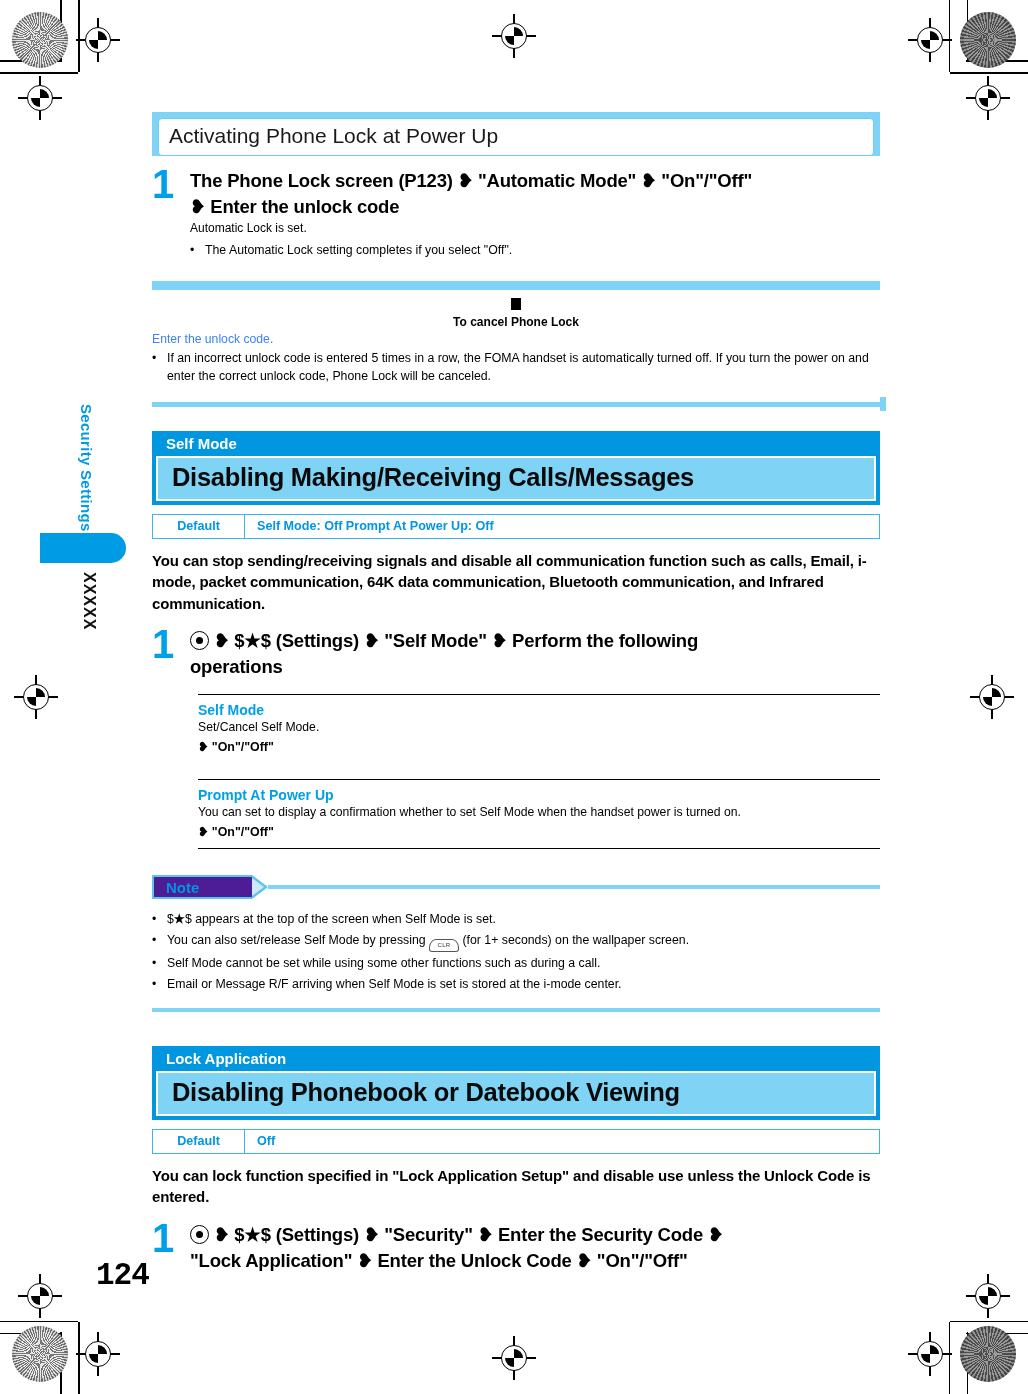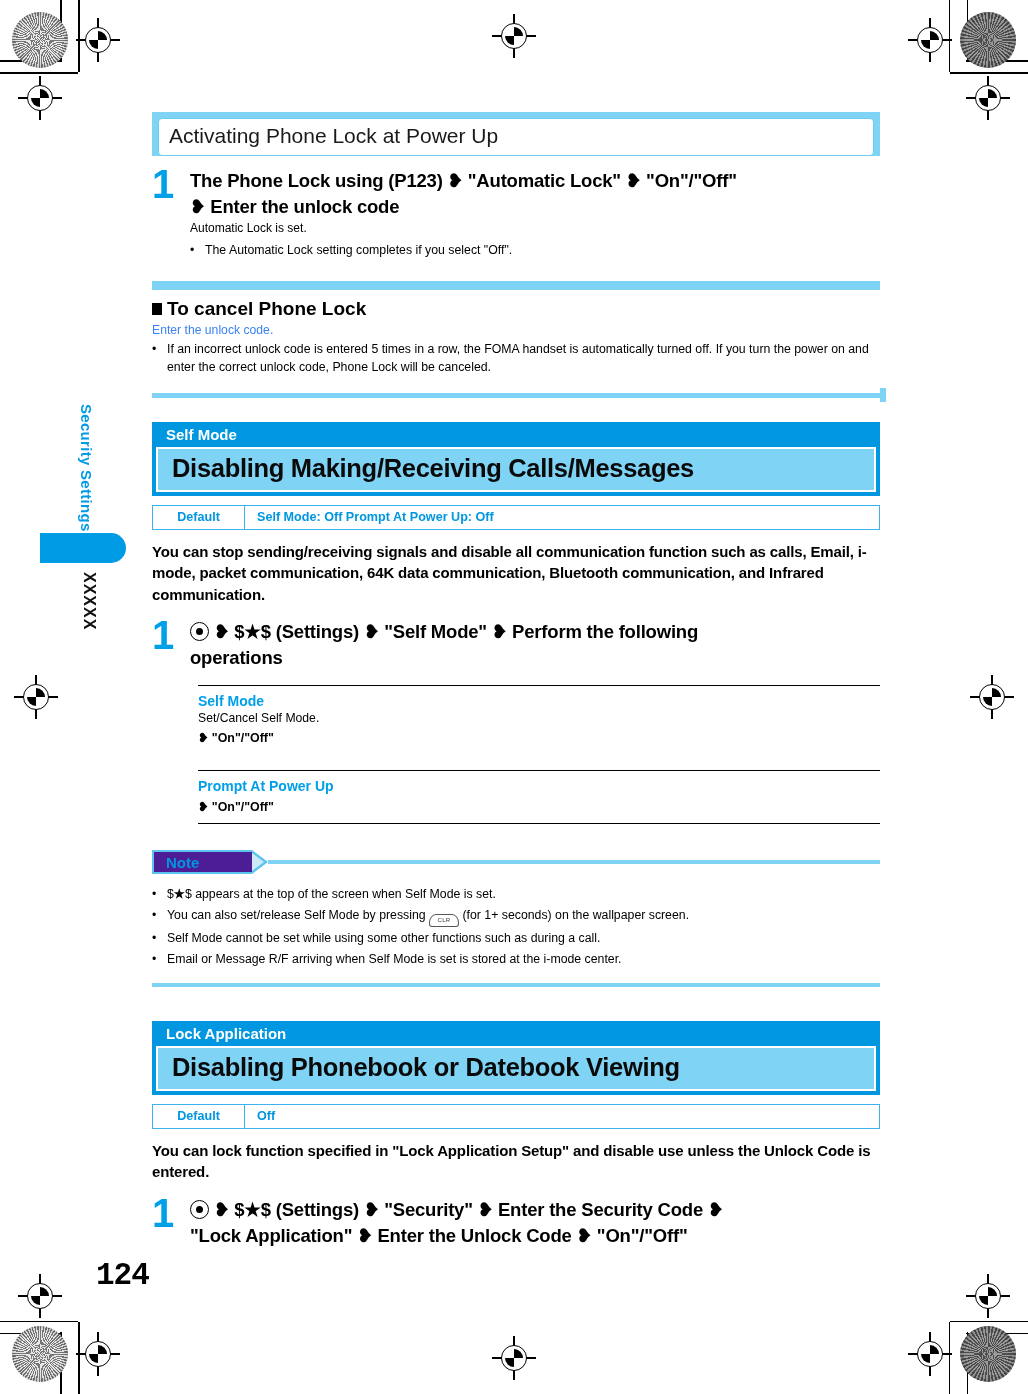--- a/index.html
+++ b/index.html
@@ -110,22 +110,22 @@
   .rule-thin  { height:5px; background:#7FD3F5; }
   .rule-shadowed { position:relative; }
   .rule-shadowed:after {
     content:""; position:absolute; right:-6px; top:-5px;
     width:6px; height:14px; background:#7FD3F5;
   }
 
   
   .subsec { margin-top:8px; }
   .subsec-title {
-    font-size:19px; font-weight:bold; color:#000;
-    display:flex; align-items:center; gap:5px;
+    font-size:12px; font-weight:bold; color:#000;
+    display:flex; align-items:center; gap:5px;flex-direction:column;
   }
   .sq { width:10px; height:12px; background:#000; display:inline-block; }
   .subsec-text { font-size:12.2px; margin-top:3px; color:#3b82f6; }
 
   
   .sec { margin-top:0; }
   .sec-kicker {
     background:#0096E0;
     color:#ffffff; font-weight:bold; font-size:15px;
     padding:4px 0 4px 14px;
@@ -322,21 +322,21 @@
 <div class="col">
 
   <section>
     <div class="topband">
       <div class="topband-box">Activating Phone Lock at Power Up</div>
     </div>
 
     <div class="step">
       <div class="step-num">1</div>
       <div class="step-body">
-        <div class="step-head">The Phone Lock using (P123) ❥ "Automatic Lock" ❥ "On"/"Off"</div>
+        <div class="step-head">The Phone Lock screen (P123) ❥ "Automatic Mode" ❥ "On"/"Off"</div>
         <div class="step-head">❥ Enter the unlock code</div>
         <div class="step-sub">Automatic Lock is set.</div>
         <div class="step-bullets">
           <div class="bullet">
             <span class="b-dot">•</span>
             <span class="b-txt">The Automatic Lock setting completes if you select "Off".</span>
           </div>
         </div>
       </div>
     </div>
@@ -386,20 +386,21 @@
     </div>
 
     <div class="opts">
       <div class="opt">
         <div class="opt-name">Self Mode</div>
         <div class="opt-desc">Set/Cancel Self Mode.</div>
         <div class="opt-choice">❥ "On"/"Off"</div>
       </div>
       <div class="opt">
         <div class="opt-name">Prompt At Power Up</div>
+        <div class="opt-desc">You can set to display a confirmation whether to set Self Mode when the handset power is turned on.</div>
         <div class="opt-choice">❥ "On"/"Off"</div>
       </div>
     </div>
 
     <div class="notewrap">
       <div class="note-header">
         <div class="note-rule"></div>
         <div class="note-tag">Note</div>
         <div class="note-tag-arrow"></div>
         <div class="note-tag-arrow-in"></div>

